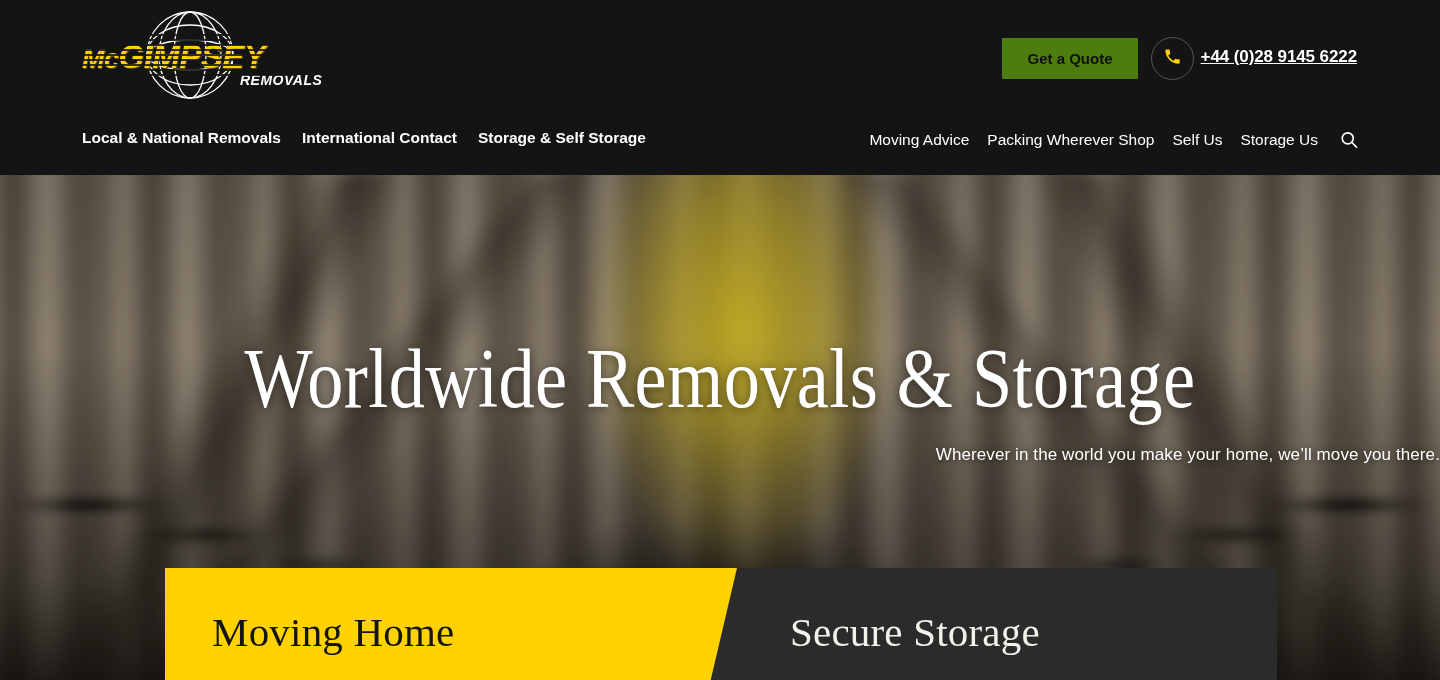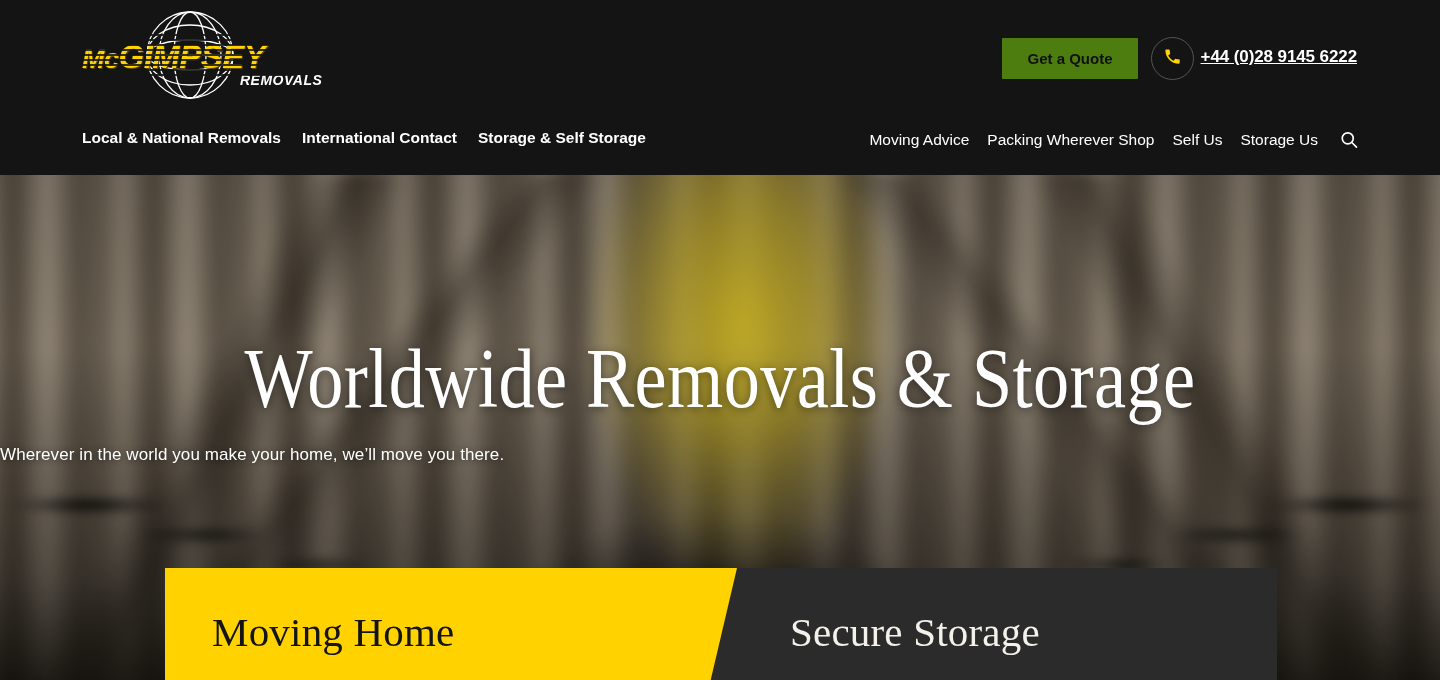--- a/index.html
+++ b/index.html
@@ -237,21 +237,21 @@
     letter-spacing: 0.5px;
     transform: scaleX(0.86);
     text-shadow: 0 2px 10px rgba(0,0,0,0.45);
     z-index: 12;
   }
   .hero-sub {
     position: absolute;
     top: 445px;
     left: 0;
     width: 1440px;
-    text-align: left;
+    text-align: right;
     font-size: 17px;
     color: #ffffff;
     font-weight: normal;
     letter-spacing: 0.1px;
     text-shadow: 0 1px 6px rgba(0,0,0,0.55);
     z-index: 12;
   }
 
   
   .cards {

